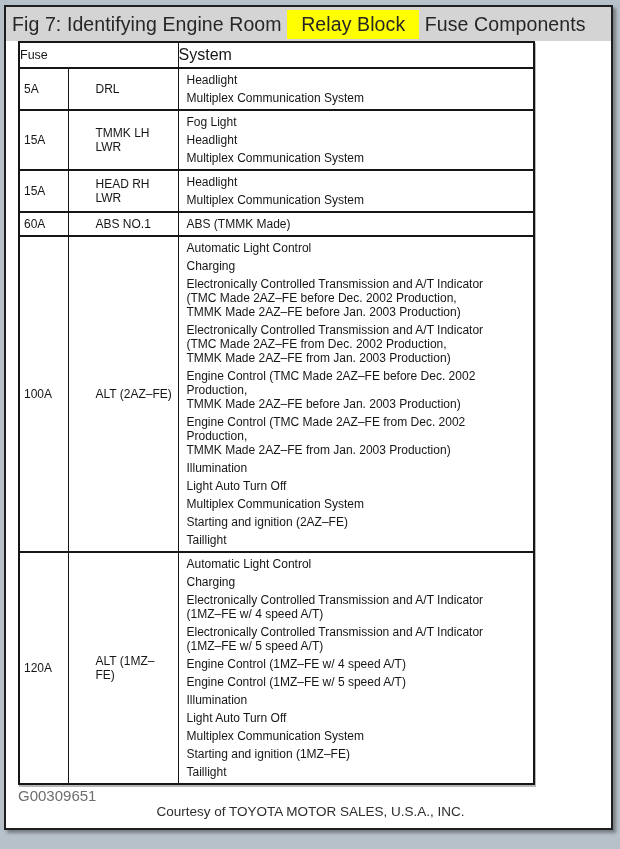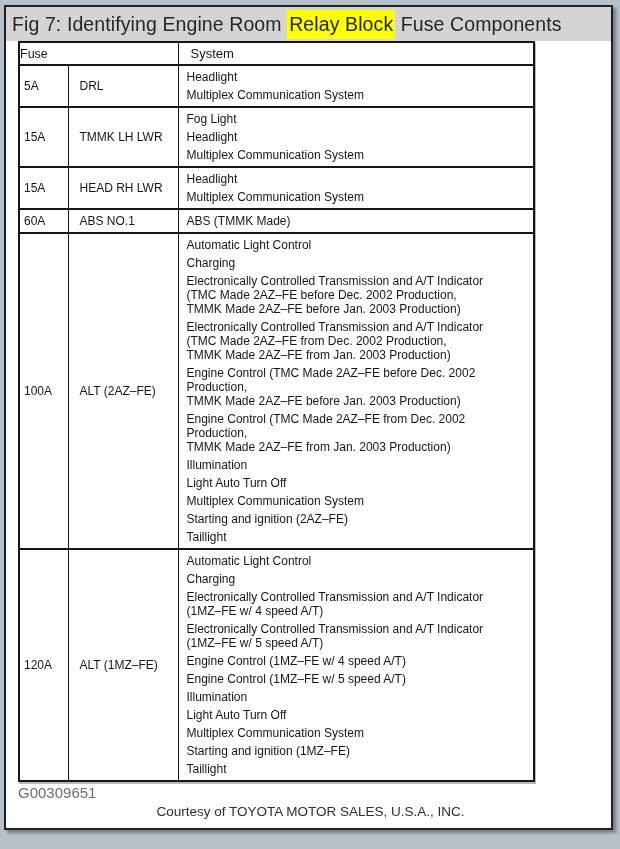--- a/index.html
+++ b/index.html
@@ -27,21 +27,21 @@
     display: flex;
     align-items: center;
     padding-left: 6px;
     font-size: 19.5px;
     color: #262626;
     letter-spacing: 0.1px;
     white-space: pre;
   }
   .figbar .hl {
     background: #ffff00;
-    padding: 3px 2px;
+    padding: 3px 14px;
   }
   .caption {
     margin: 10px 0 4px 9px;
     font-size: 11.5px;
     color: #1a1a1a;
   }
   table.fuse {
     margin-left: 12px;
     width: 517px;
     border-collapse: collapse;
@@ -53,23 +53,23 @@
   }
   table.fuse tr { border-top: 2px solid #161616; }
   table.fuse thead tr { border-top: none; }
   table.fuse th, table.fuse td {
     border-left: 1px solid #161616;
     font-weight: normal;
     text-align: left;
     vertical-align: middle;
   }
   th.fuse-h { text-align: center; font-size: 12.5px; padding: 3px 0; }
-  th.system-h { font-size: 13px; padding: 3px 12px; }
+  th.system-h { font-size: 16px; padding: 3px 0; }
   td.amp  { padding: 2px 2px 2px 4px; }
-  td.name { padding: 2px 4px 2px 11px; }
+  td.name { padding: 2px 4px 2px 27px; }
   td.systems { padding: 2px 8px; vertical-align: top; }
   .sys {
     line-height: 14px;
     padding: 2px 0;
     white-space: pre-line;
   }
   .fignum {
     margin: 2px 0 0 12px;
     font-size: 15px;
     color: #6e6e6e;

